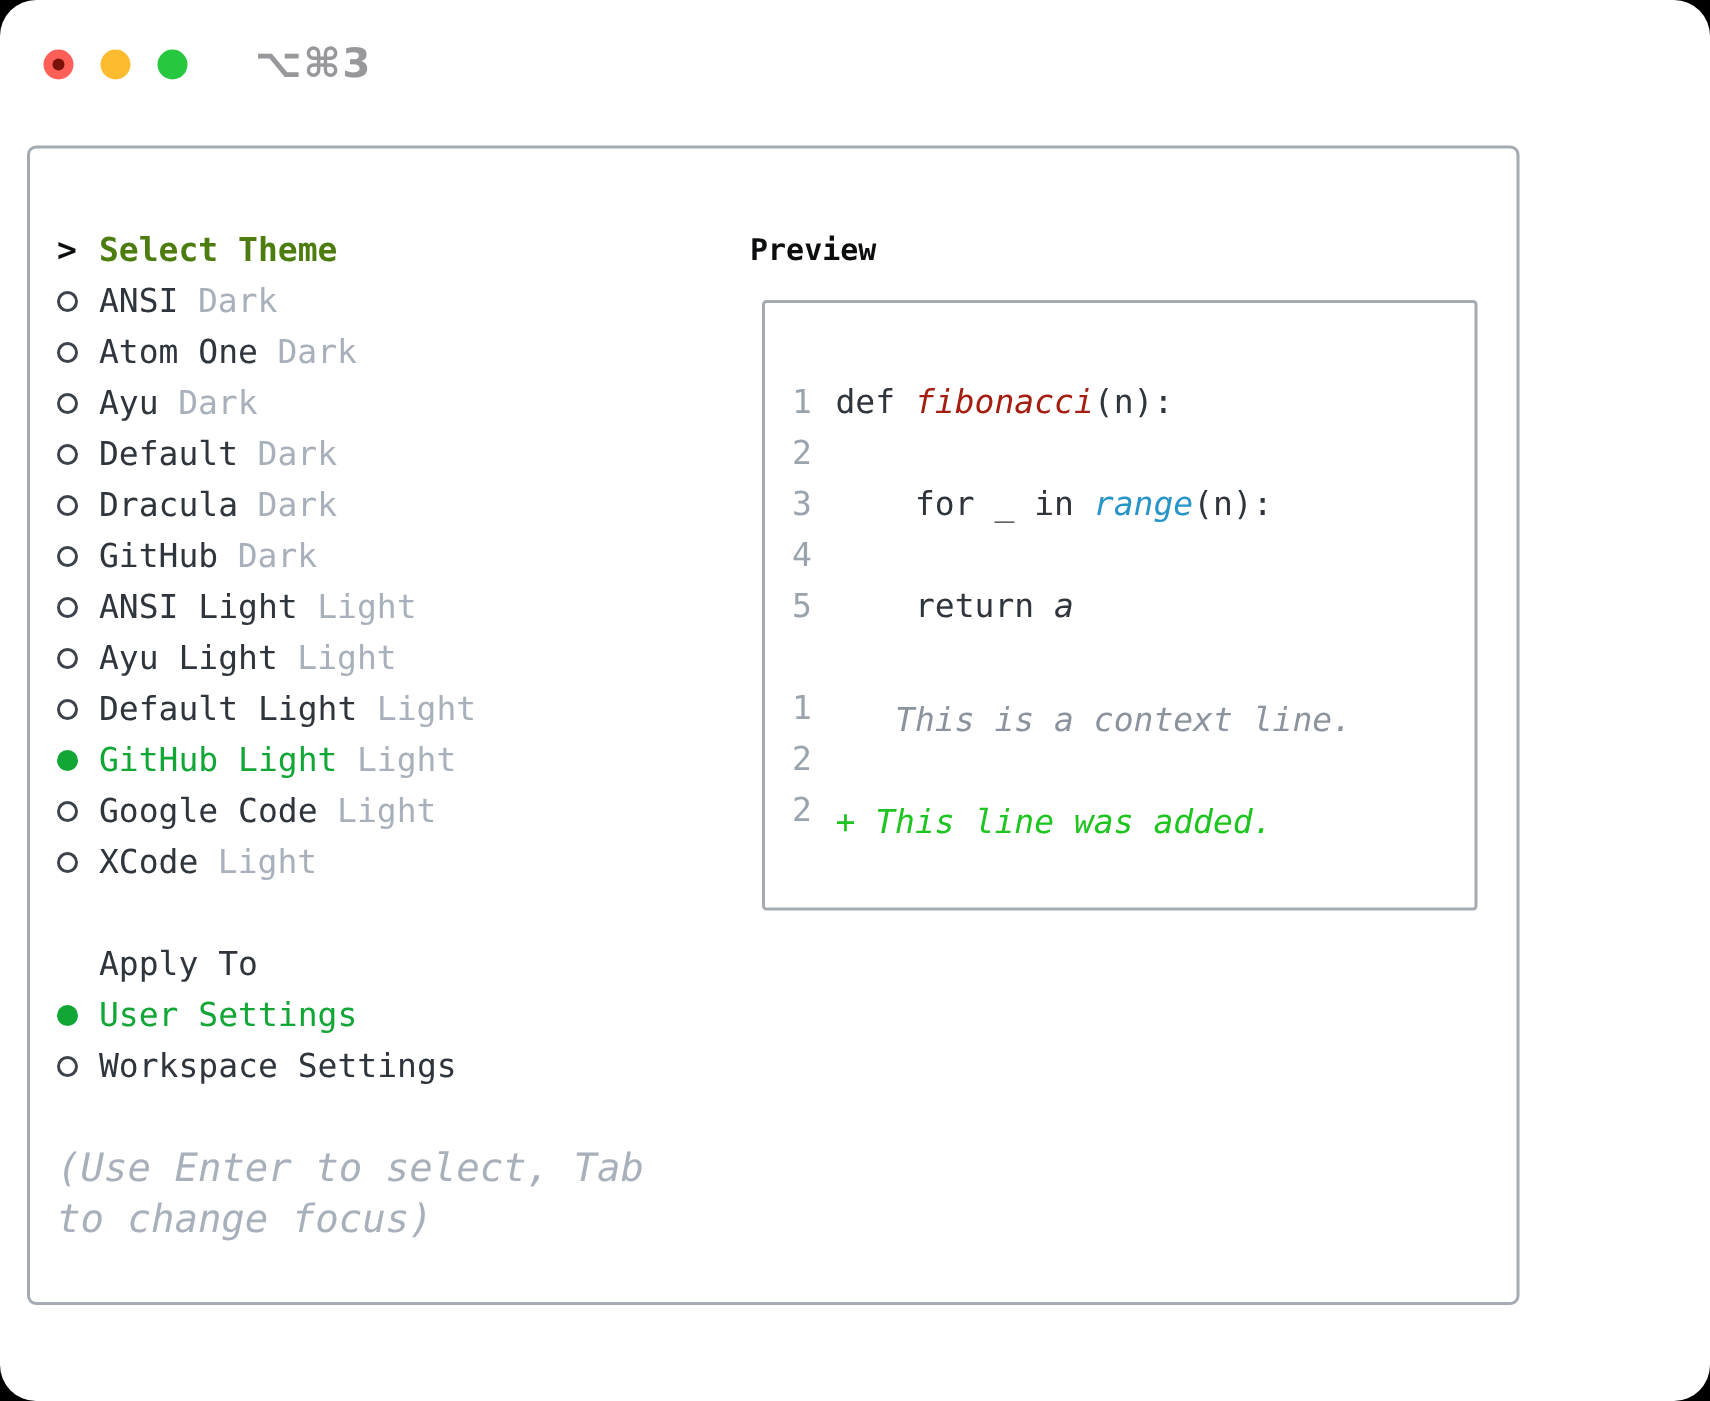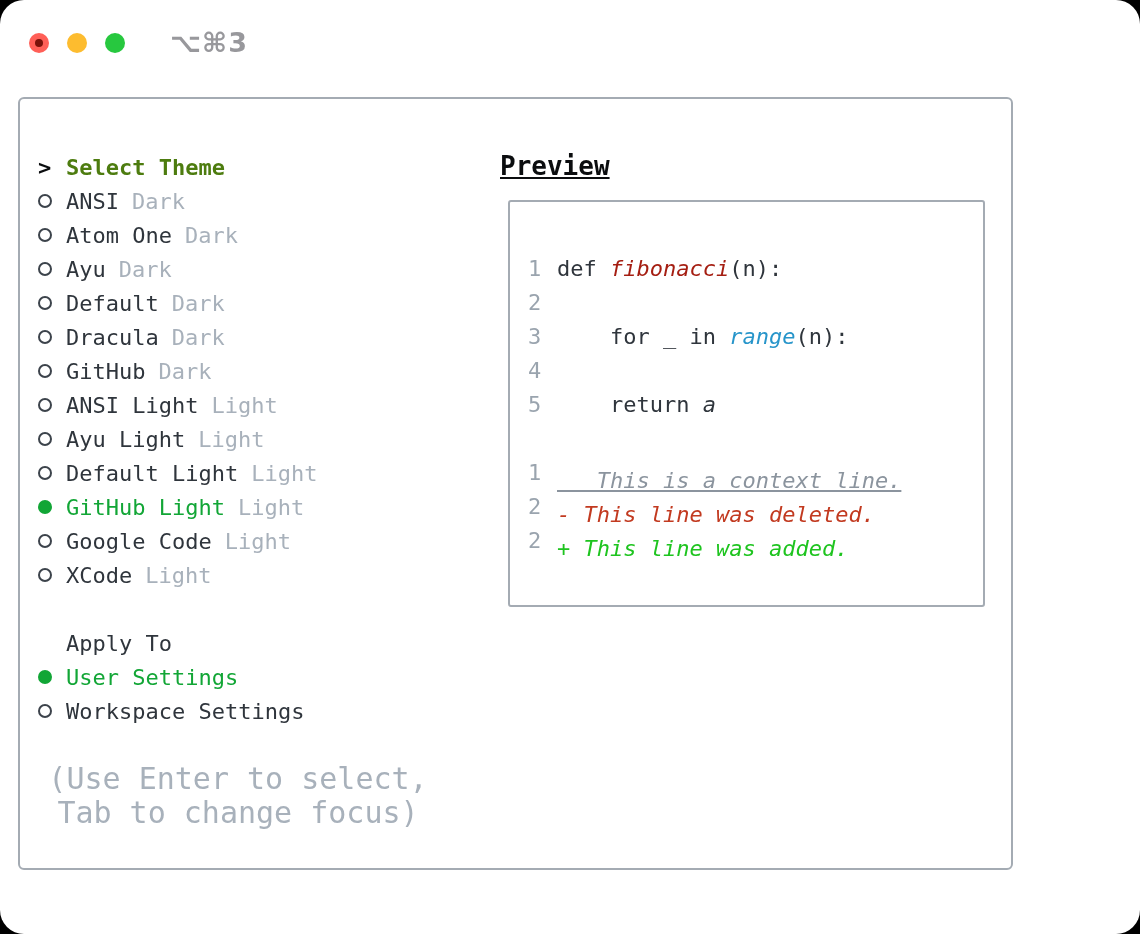--- a/index.html
+++ b/index.html
@@ -27,35 +27,35 @@
   .row{height:34px;display:flex;align-items:center;font-size:22px;color:var(--dark);}
   .bullet-cell{width:28px;display:flex;align-items:center;}
   .radio{width:14px;height:14px;border:2px solid #3c434b;border-radius:50%;}
   .radio.sel{border-color:var(--green);background:var(--green);}
   .prompt{font-weight:bold;color:#0b0d0f;font-size:22px;}
   .label{white-space:pre;}
   .bold{font-weight:bold;color:#4d7c0f;}
   .sel-text{color:var(--green);}
   .tag{color:var(--muted);margin-left:13px;white-space:pre;text-align:right;}
   .spacer{height:34px;}
-  .hint{margin-top:0;width:400px;color:var(--muted);font-size:30px;line-height:34px;
-        white-space:normal;text-align:center;}
-  .preview-title{position:absolute;left:500px;top:151px;font-size:26px;font-weight:bold;
-        color:#0b0d0f;line-height:30px;text-decoration:underline;}
+  .hint{margin-top:0;width:400px;color:var(--muted);font-size:26px;line-height:34px;
+        font-style:italic;white-space:normal;}
+  .preview-title{position:absolute;left:500px;top:151px;font-size:20px;font-weight:bold;
+        color:#0b0d0f;line-height:30px;}
   .preview-box{position:absolute;left:508px;top:200px;width:477px;height:407px;
         border:2px solid var(--border);border-radius:3px;background:#fff;
         padding:49px 0 0 18px;overflow:hidden;}
   .cline{height:34px;display:flex;align-items:center;font-size:22px;}
   .ln{display:inline-block;width:14px;margin-right:15px;color:var(--ln);flex:none;}
   .ctext{white-space:pre;color:var(--dark);}
   .it{font-style:italic;margin-top:16px;}
   .c-red{color:var(--funcred);}
   .c-teal{color:var(--teal);}
   .c-blue{color:var(--blue);}
-  .d-context{color:var(--ctx);text-decoration:underline;}
+  .d-context{color:var(--ctx);}
   .d-deleted{color:var(--deleted);}
   .d-added{color:var(--added);}
 </style>
 </head>
 <body>
 
 <div class="window">
 
   <div class="titlebar">
     <span class="light red"></span>
@@ -204,21 +204,20 @@
         </div>
       </div>
     <div class="spacer"></div>
     <div id="diff-block">
         <div class="cline">
           <span class="ln">1</span>
           <span class="ctext it d-context">   This is a context line.</span>
         </div>
         <div class="cline">
           <span class="ln">2</span>
-          <span class="ctext it d-deleted">- This line was deleted.</span>
         </div>
         <div class="cline">
           <span class="ln">2</span>
           <span class="ctext it d-added">+ This line was added.</span>
         </div>
       </div>
   </div>
 
 </div>
 

